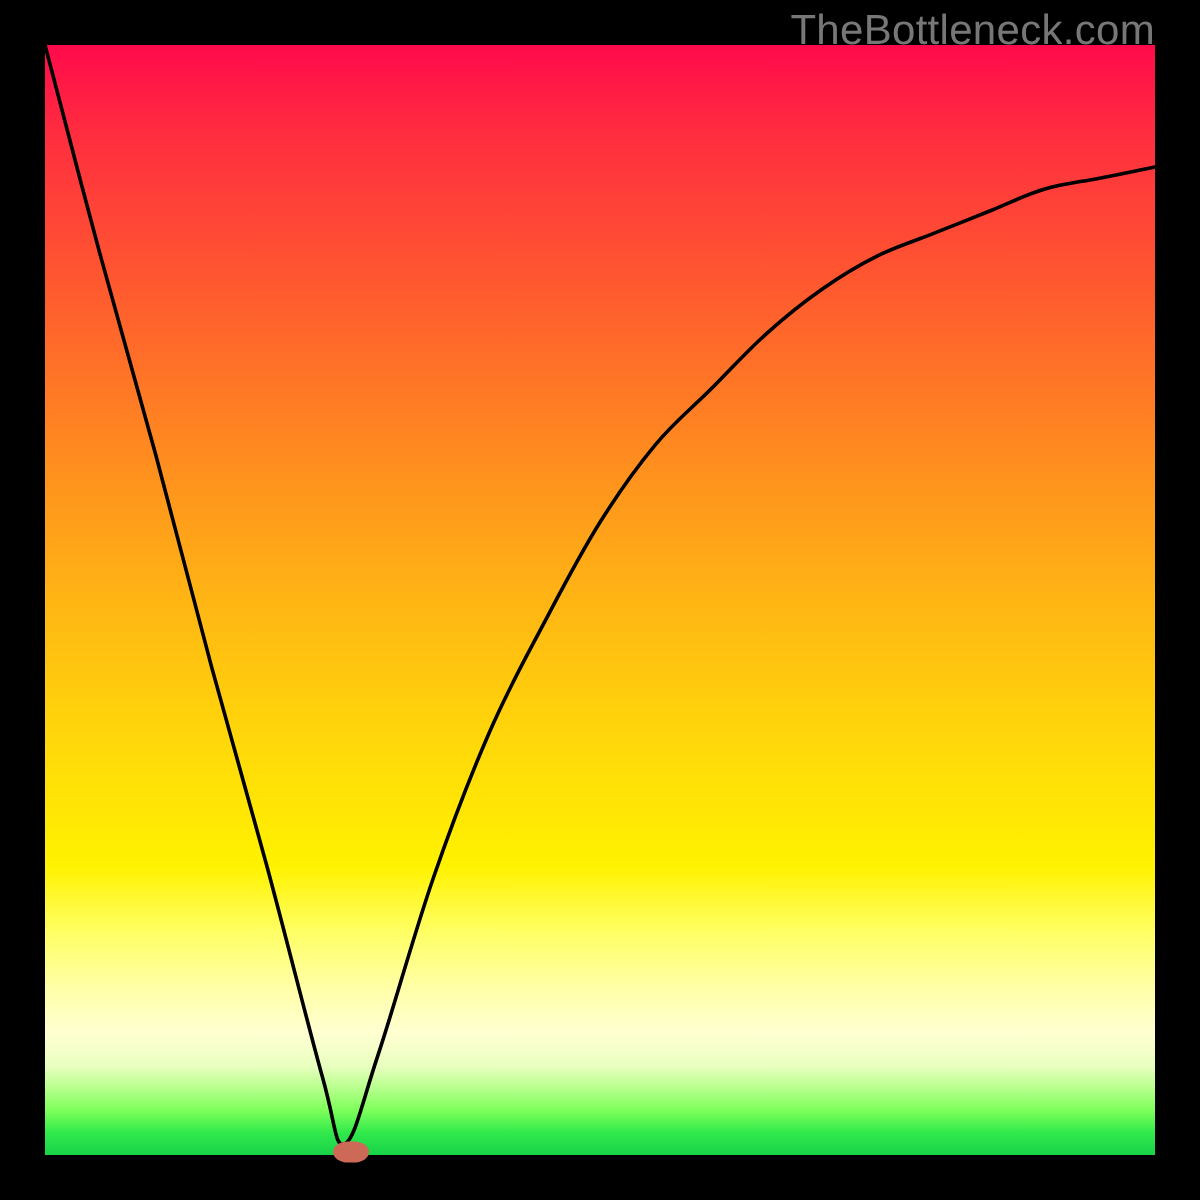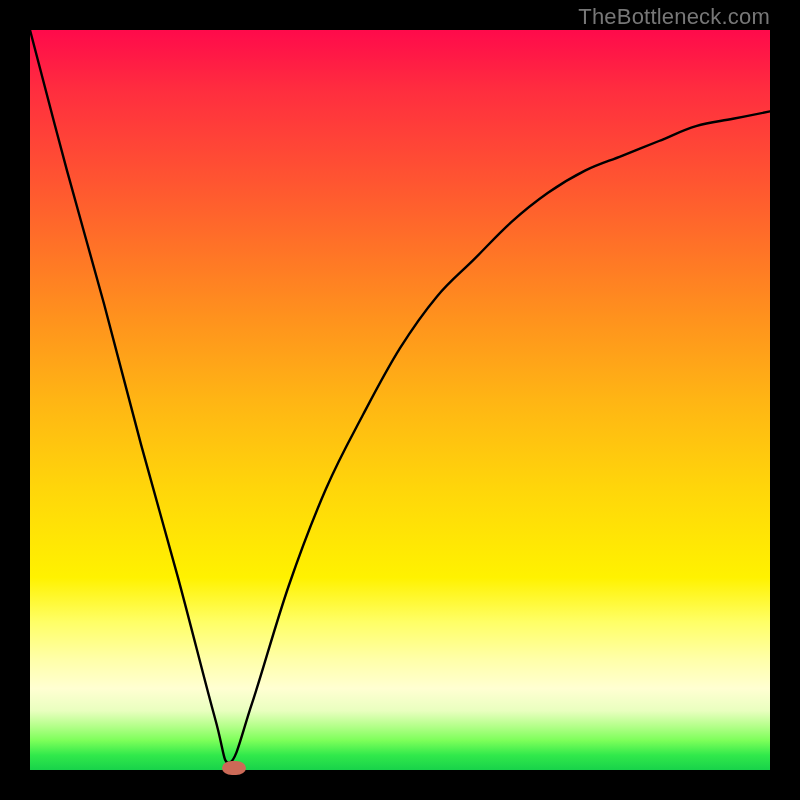--- a/index.html
+++ b/index.html
@@ -41,21 +41,21 @@
       #7dff5a 96%,
       #31e94b 98%,
       #18d24a 100%
     );
   }
   .watermark {
     position: absolute;
     top: 4px;
     right: 30px;
     color: #777;
-    font-size: 22px;
+    font-size: 28px;
     letter-spacing: 0.2px;
     user-select: none;
   }
   svg.curve {
     position: absolute;
     left: 0;
     top: 0;
     width: 740px;
     height: 740px;
     overflow: visible;

